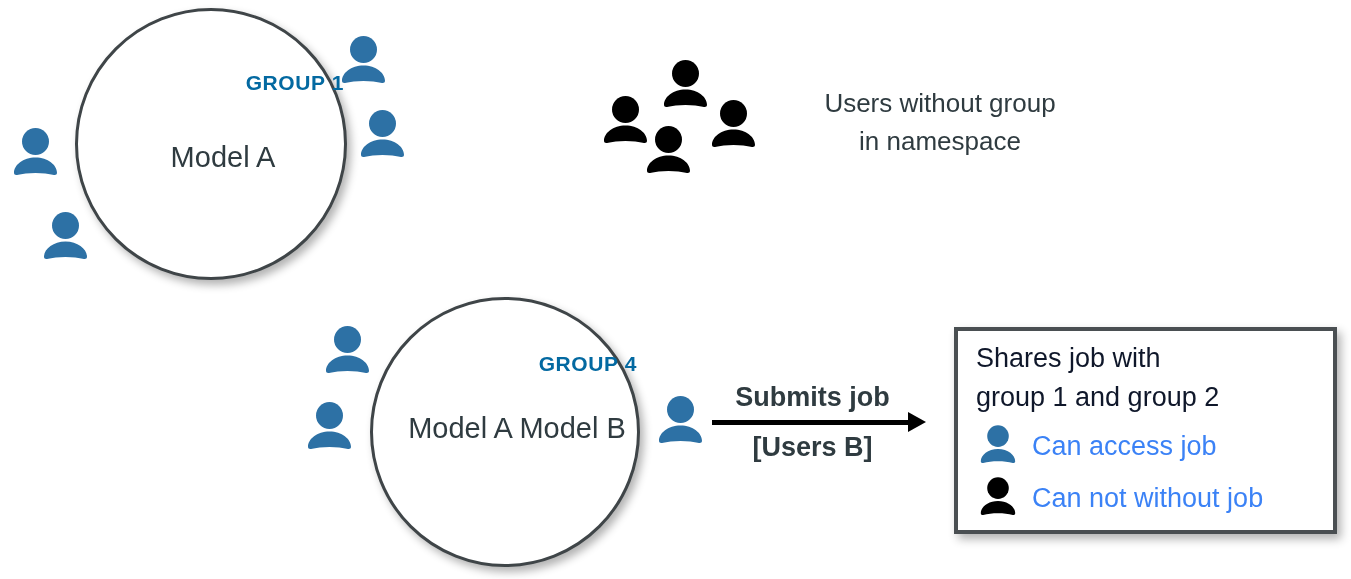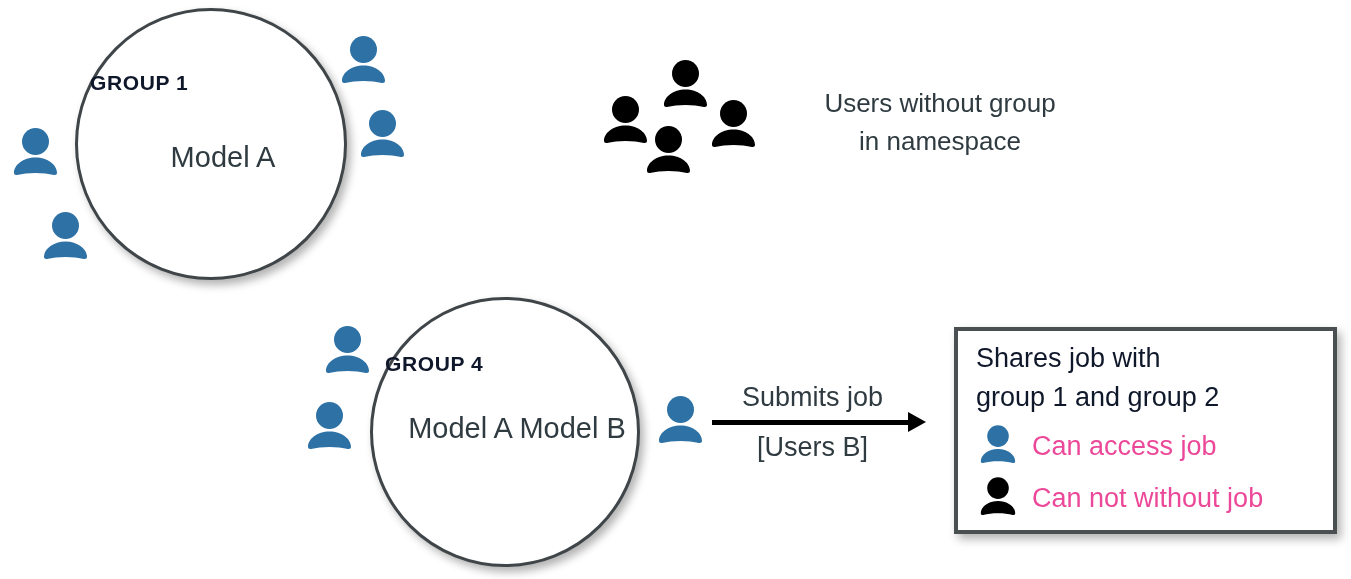--- a/index.html
+++ b/index.html
@@ -22,27 +22,27 @@
   .group-circle {
     position: absolute;
     border-radius: 50%;
     background: #ffffff;
     border: 3px solid #3f4548;
     box-shadow: 4px 5px 9px rgba(0,0,0,0.30);
     box-sizing: border-box;
   }
   .group-title {
     position: absolute;
-    left: 12px;
+    left: 0;
     width: 100%;
-    text-align: left;
+    text-align: right;
     font-weight: bold;
     font-size: 21px;
     letter-spacing: 0.6px;
-    color: #0f172a;
+    color: #0369a1;
   }
   .group-models {
     position: absolute;
     left: 12px;
     width: 100%;
     text-align: center;
     font-size: 29px;
     line-height: 37px;
     color: #2f3b40;
     font-weight: 300;
@@ -64,21 +64,21 @@
     text-align: center;
     white-space: pre-line;
   }
 
   
   .arrow-wrap { position: absolute; }
   .arrow-label {
     position: absolute;
     font-size: 27px;
     color: #2f3b40;
-    font-weight: 400;
+    font-weight: 700;
     white-space: nowrap;
     text-align: center;
   }
   .arrow-line {
     position: absolute;
     height: 5px;
     background: #000000;
   }
   .arrow-head {
     position: absolute;
@@ -104,21 +104,21 @@
     font-weight: 300;
     white-space: pre-line;
   }
   .legend-row {
     position: absolute;
     display: flex;
     align-items: center;
   }
   .legend-row .legend-label {
     font-size: 27px;
-    color: #ec4899;
+    color: #3b82f6;
     font-weight: 300;
     white-space: nowrap;
     margin-left: 12px;
   }
 </style>
 </head>
 <body>
 
 <div id="canvas">
 

